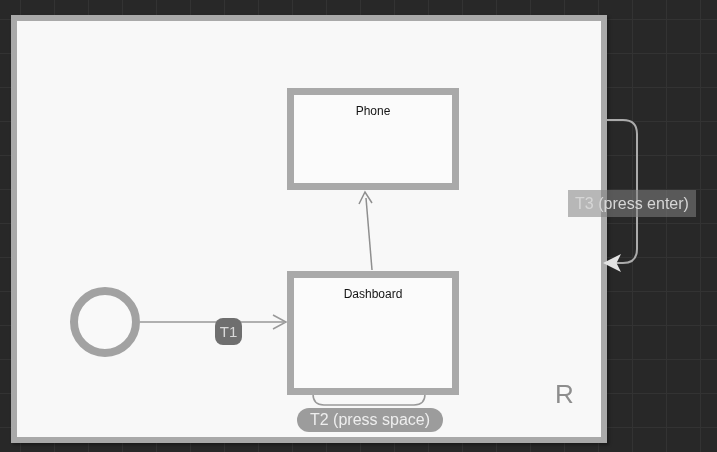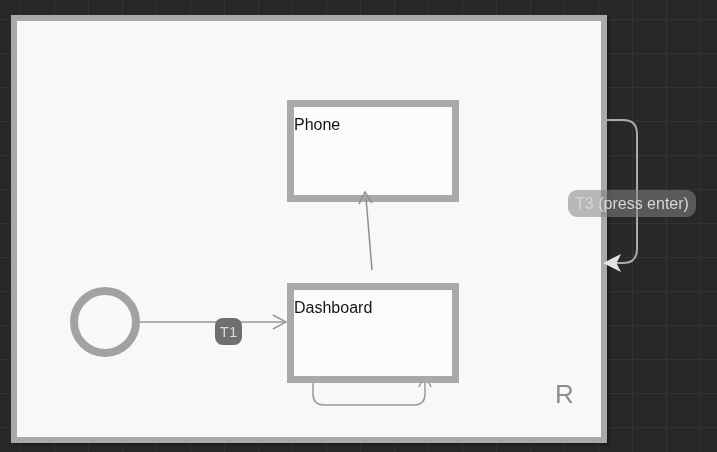--- a/index.html
+++ b/index.html
@@ -18,37 +18,37 @@
     box-sizing:border-box;background:#f8f8f8;border:6px solid #a9a9a9;
     box-shadow:2px 2px 3px rgba(0,0,0,0.35);
   }
   .diagram-title{
     position:absolute;left:11px;top:46px;width:596px;text-align:center;
     font-size:15px;color:#1c1c1c;
   }
   .state{
     position:absolute;box-sizing:border-box;
     border:7px solid #a9a9a9;background:#fbfbfb;
-    text-align:left;padding-top:9px;font-size:16px;color:#141414;margin-top:12px;
+    text-align:center;padding-top:9px;font-size:12px;color:#141414;
   }
   .state-phone{left:287px;top:88px;width:172px;height:102px;}
-  .state-dashboard{left:287px;top:271px;width:172px;height:100px;}
+  .state-dashboard{left:287px;top:271px;width:172px;height:124px;}
   .start-circle{
     position:absolute;left:70px;top:287px;width:70px;height:70px;
     box-sizing:border-box;border:8px solid #a2a2a2;border-radius:50%;
     background:#f9f9f9;
   }
   .edges{position:absolute;left:0;top:0;pointer-events:none;}
   .pill{
     position:absolute;display:flex;align-items:center;justify-content:center;
     color:#e6e6e6;font-size:16px;white-space:nowrap;
   }
   .pill-t1{left:203px;top:318px;width:27px;height:27px;border-radius:8px;background:#6f6f6f;font-size:15px;color:#d9d9d9;margin-left:12px;}
   .pill-t2{left:297px;top:408px;width:146px;height:24px;border-radius:12px;background:#9c9c9c;color:#eeeeee;}
-  .pill-t3{left:568px;top:190px;width:128px;height:27px;border-radius:9px;background:rgba(130,130,130,0.55);color:#d6d6d6;}
+  .pill-t3{left:568px;top:190px;width:128px;height:27px;border-radius:0;background:rgba(130,130,130,0.55);color:#d6d6d6;}
   .pill-t4{left:305px;top:230px;width:128px;height:27px;border-radius:9px;background:#8e8e8e;color:#e8e8e8;}
   .watermark{
     position:absolute;left:555px;top:379px;
     font-size:26px;font-weight:500;color:#8d8d8d;
   }
 </style>
 </head>
 <body>
 
 <div class="canvas">
@@ -75,20 +75,21 @@
     <span>Phone</span>
   </div>
 
   <div class="state state-dashboard">
     <span>Dashboard</span>
   </div>
 
   <div class="start-circle"></div>
 
   <div class="pill pill-t1">T1</div>
+  <div class="pill pill-t2">T2 (press space)</div>
   <div class="pill pill-t3">T3 (press enter)</div>
 
   <svg class="edges" width="717" height="452">
     <g>
       <line x1="372" y1="270" x2="366" y2="198" stroke="#8f8f8f" stroke-width="1.5"></line>
       <path d="M359,204 L365,192 L372,203" fill="none" stroke="#8f8f8f" stroke-width="1.5"></path>
     </g>
   </svg>
 
   <div class="watermark">R</div>

